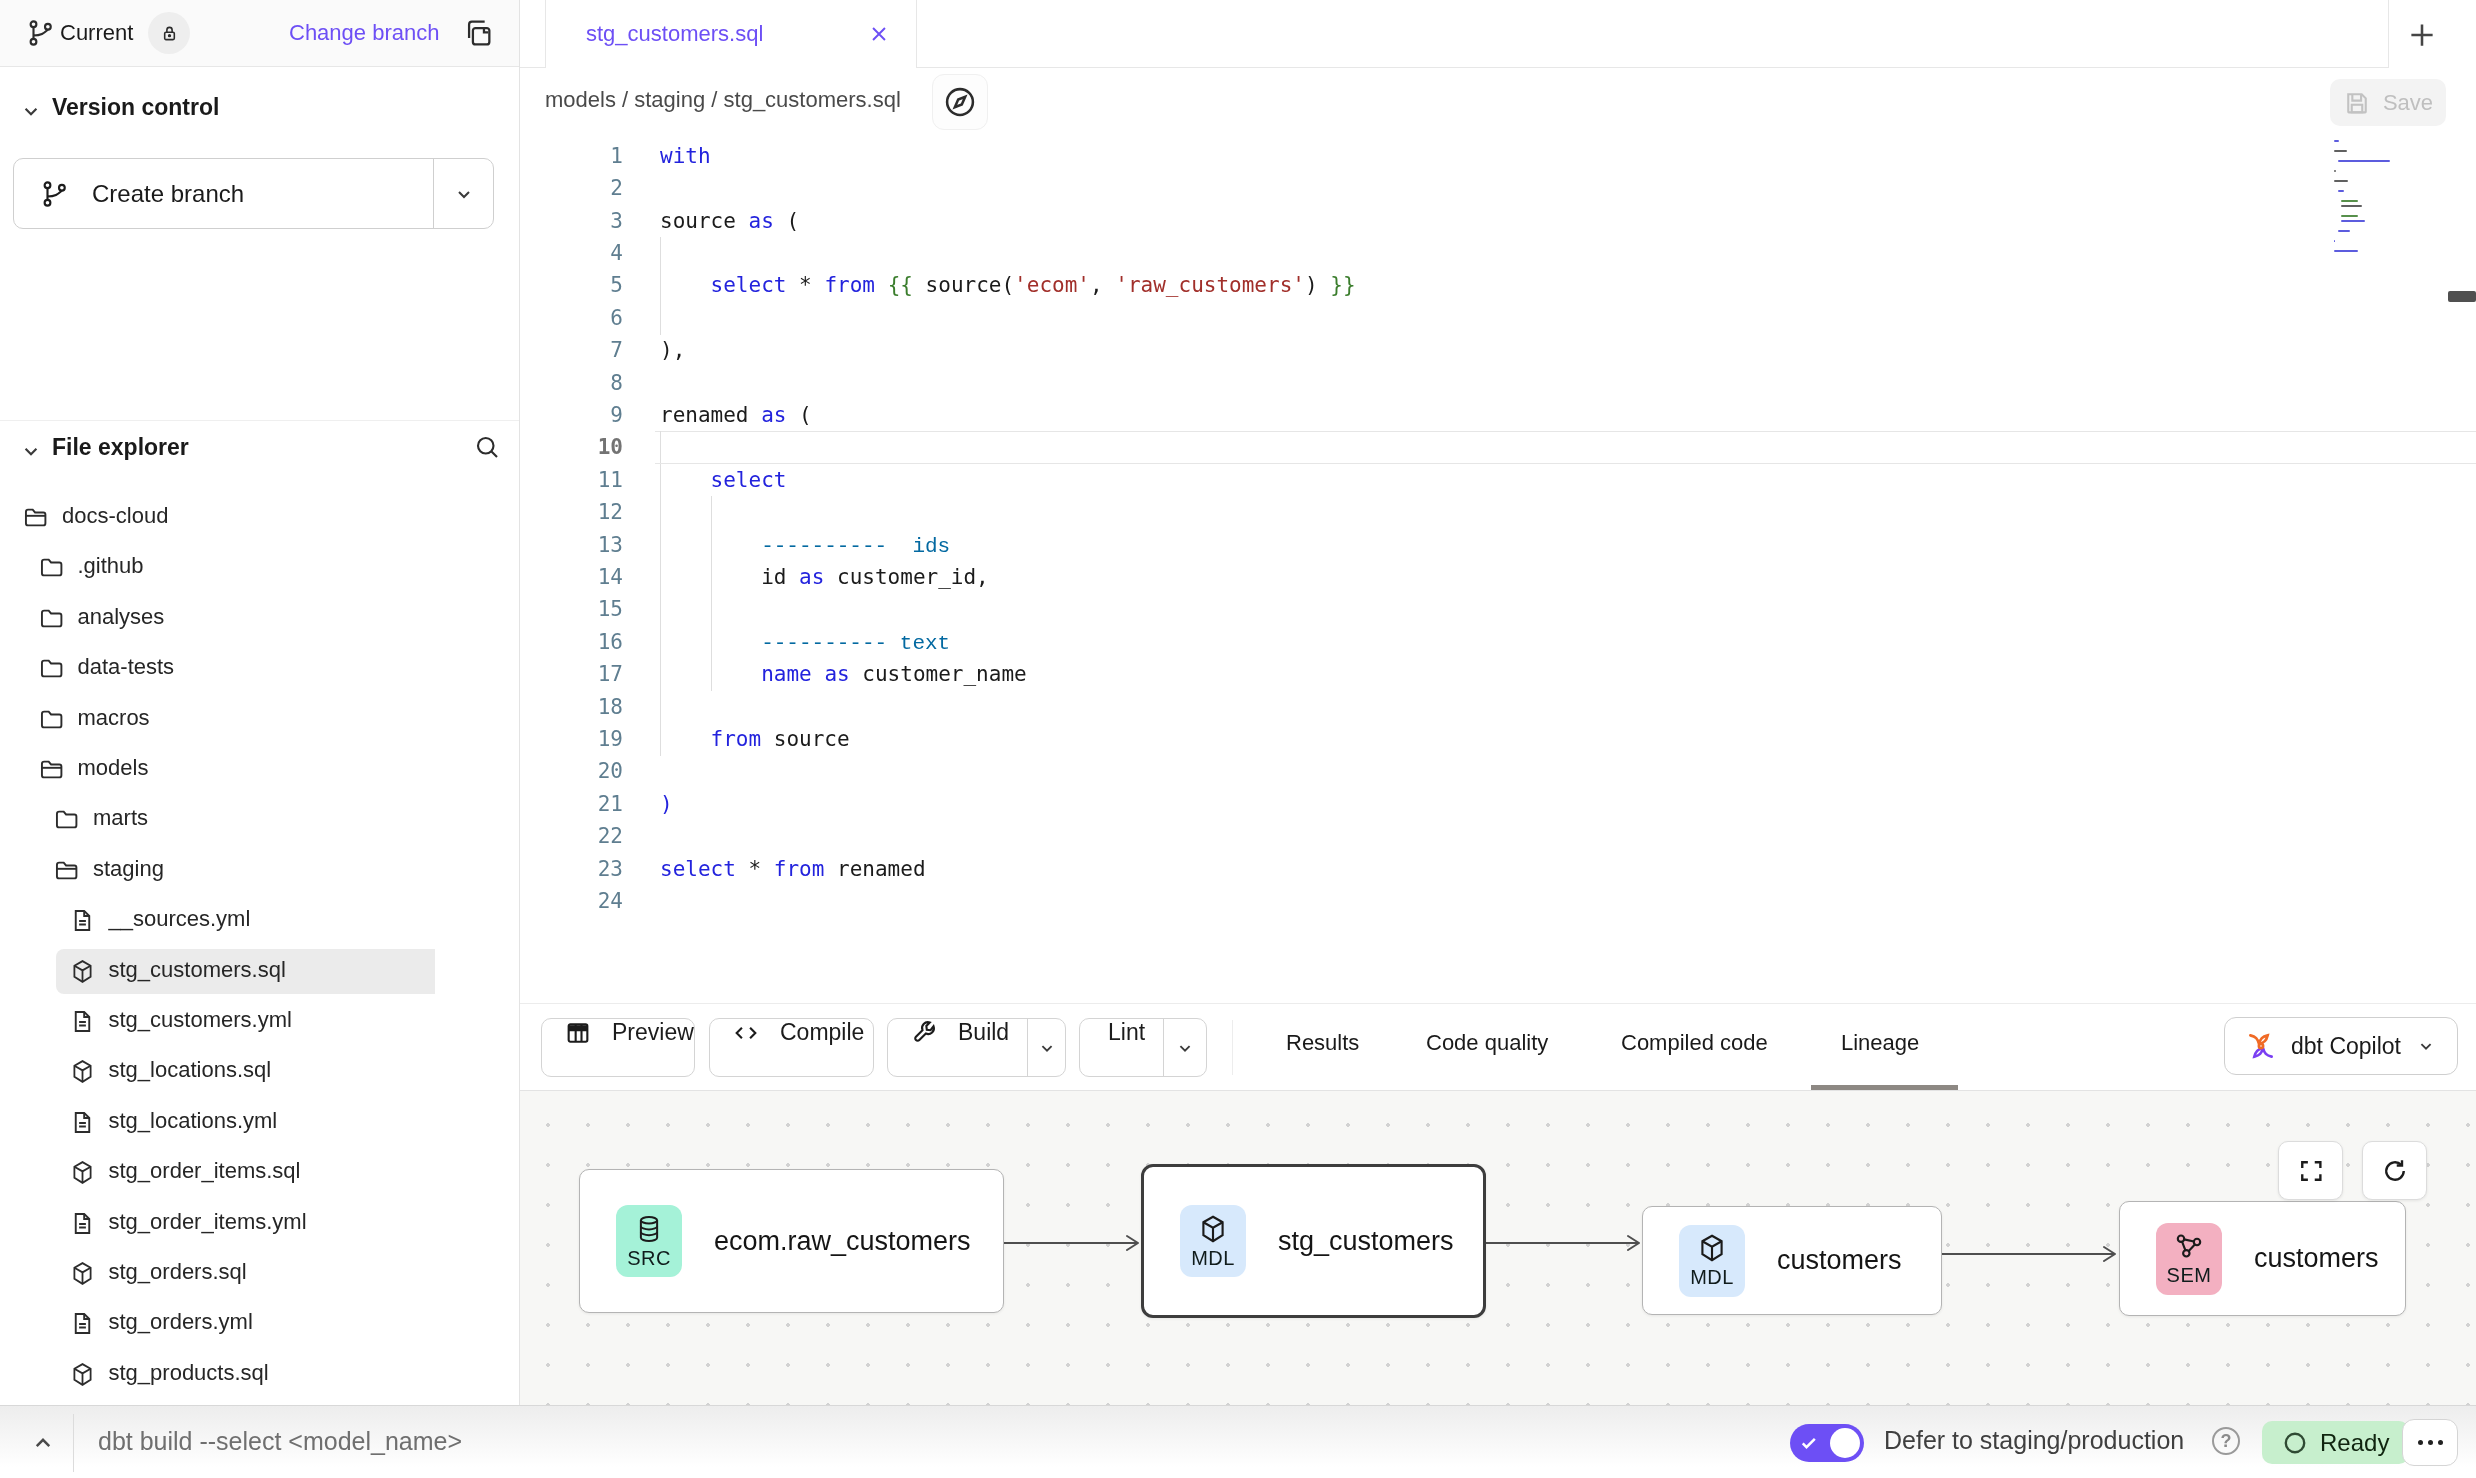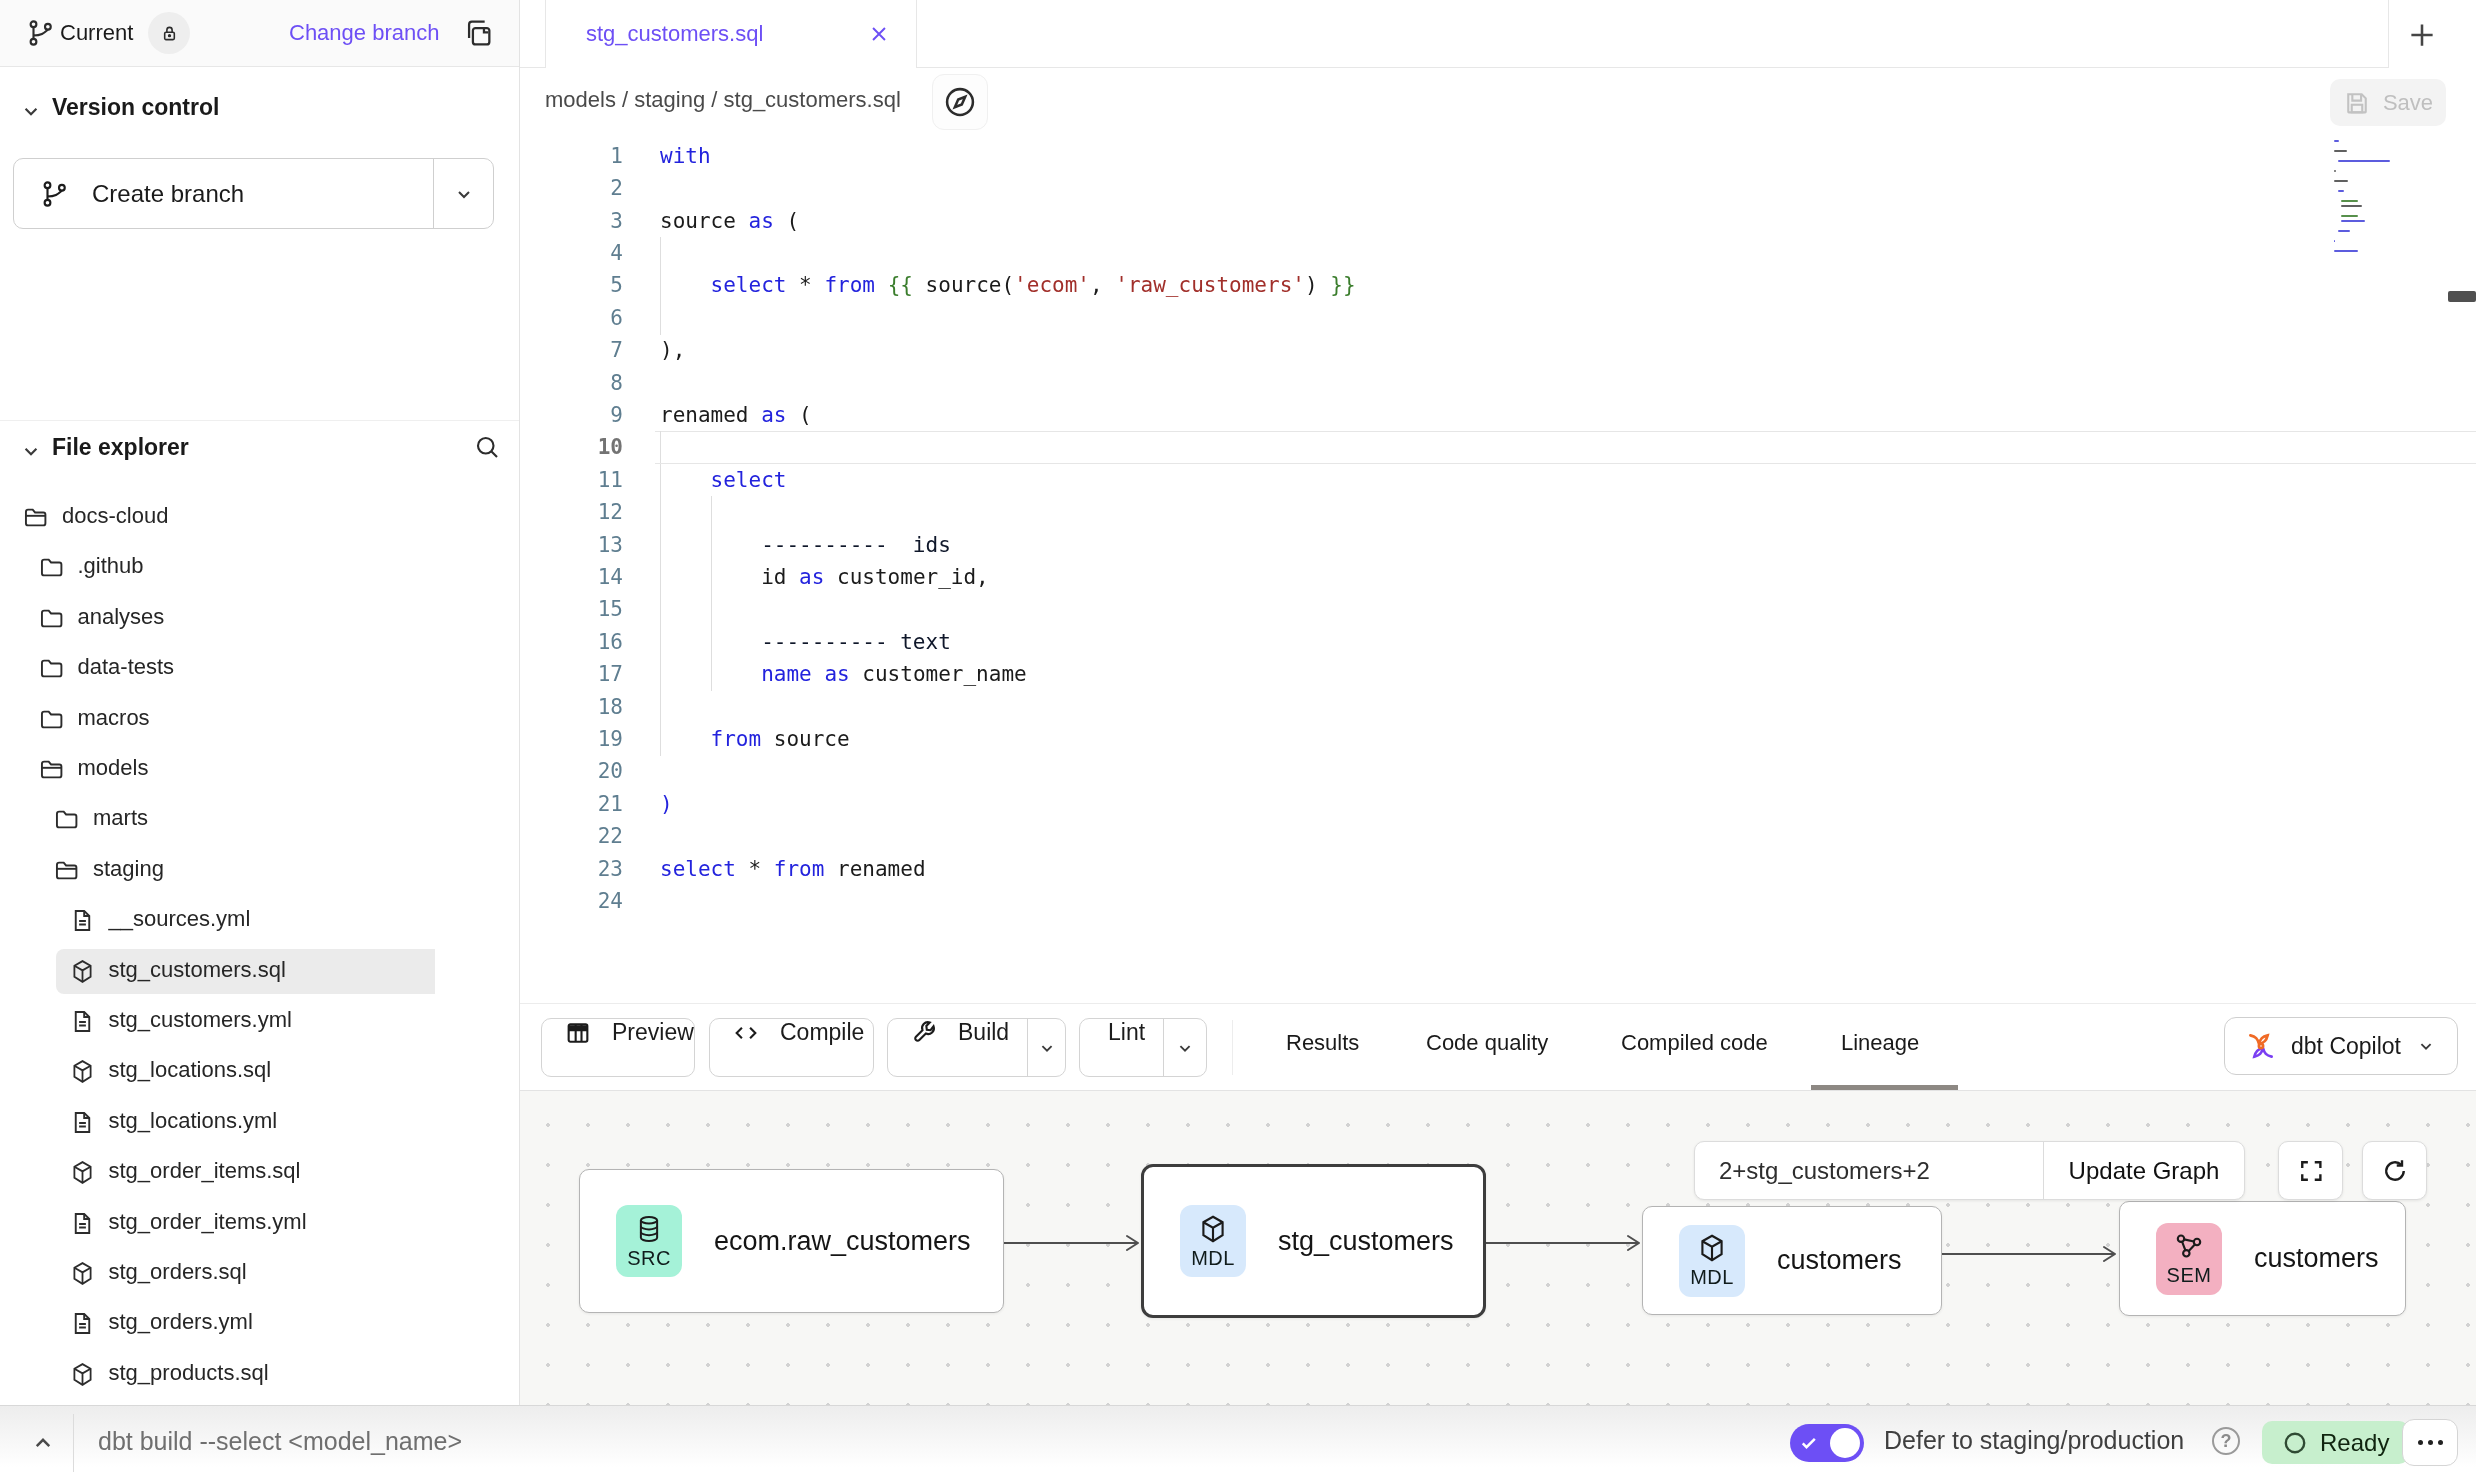--- a/index.html
+++ b/index.html
@@ -53,21 +53,21 @@
   
   .editor { position:absolute; left:0; top:135px; width:1956px; height:868px; background:#fff; overflow:hidden; }
   .cl { position:absolute; left:0; right:0; height:33px; font-family:"DejaVu Sans Mono", monospace; font-size:21px; line-height:33px; white-space:pre; }
   .ln { position:absolute; left:0; top:0; width:103px; text-align:right; color:#5f7e90; }
   .cl.active .ln { color:#737373; font-weight:bold; }
   .cl.active::before, .cl.active::after { content:""; position:absolute; left:135px; right:0; height:1px; background:#e6e6e6; }
   .cl.active::before { top:0; }
   .cl.active::after { bottom:0; }
   .ct { position:absolute; left:140px; top:0; }
   .guide { position:absolute; top:0; height:100%; width:1px; background:#dedede; }
-  .tk-kw { color:#2323dd; } .tk-pl { color:#1b1b1b; } .tk-cm { color:#0f172a; } .tk-st { color:#a12f2a; } .tk-jj { color:#3a7d2c; }
+  .tk-kw { color:#2323dd; } .tk-pl { color:#1b1b1b; } .tk-cm { color:#0369a1;font-family:Liberation Mono, monospace; } .tk-st { color:#a12f2a; } .tk-jj { color:#3a7d2c; }
   .minimap { position:absolute; right:84px; top:5px; width:58px; height:130px; }
   .mm-bar { position:absolute; height:2.4px; border-radius:1px; opacity:.85; }
   .scroll-dash { position:absolute; right:0; top:156px; width:28px; height:11px; background:#505050; border-radius:2px; }
   .editor-bottom-border { position:absolute; left:0; top:1003px; width:100%; height:1px; background:#ececec; }
 
   
   .toolbar { position:absolute; left:0; top:1004px; width:100%; height:86px; background:#fff; }
   .tb-btn { position:absolute; top:14px; height:59px; border:1px solid #d4d4d4; border-radius:10px; background:#fff; display:flex; align-items:flex-start; cursor:pointer; font-size:23px; font-weight:500; color:#1c1c1c; }
   .tb-btn .lbl { padding:0 4px; }
   .tb-ic { margin:0 16px 0 22px; display:flex; }
@@ -513,24 +513,20 @@
                   <circle cx="18" cy="9" r="2.4"></circle>
                   <circle cx="10" cy="17.5" r="2.4"></circle>
                   <path d="M8.3 7l7.4 1.6M9.3 15.3L6.8 8.8M11.8 15.8l4.6-4.9"></path>
                 </svg>
               </span>
               <span class="nbadge-lbl">SEM</span>
             </div>
             <span class="ntitle">customers</span>
           </div>
         </div>
-      <div class="graph-selector">
-        <div class="gs-input">2+stg_customers+2</div>
-        <div class="gs-update">Update Graph</div>
-      </div>
       <div class="sq-btn fs-btn">
         <svg class="icon-svg" width="30" height="30" viewBox="0 0 24 24" fill="none" stroke="#1c1c1c" stroke-width="1.9">
             <path d="M5 9.5V5h4.5M15 5h4.5V9.5M19.5 14.5V19H15M9.5 19H5v-4.5"></path>
           </svg>
       </div>
       <div class="sq-btn rf-btn">
         <svg class="icon-svg" width="30" height="30" viewBox="0 0 24 24" fill="none" stroke="#1c1c1c" stroke-width="1.9">
             <path d="M19 12a7 7 0 1 1-2.05-4.95"></path>
             <path d="M17.6 3.4v4.2h-4.2"></path>
           </svg>

